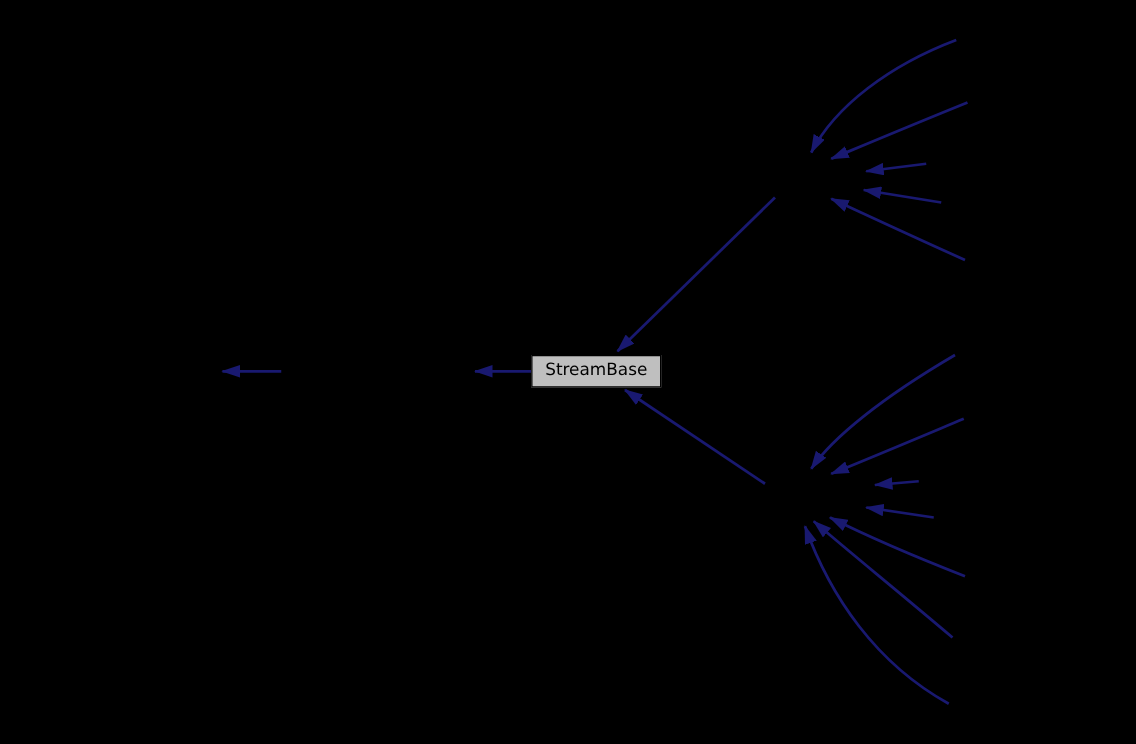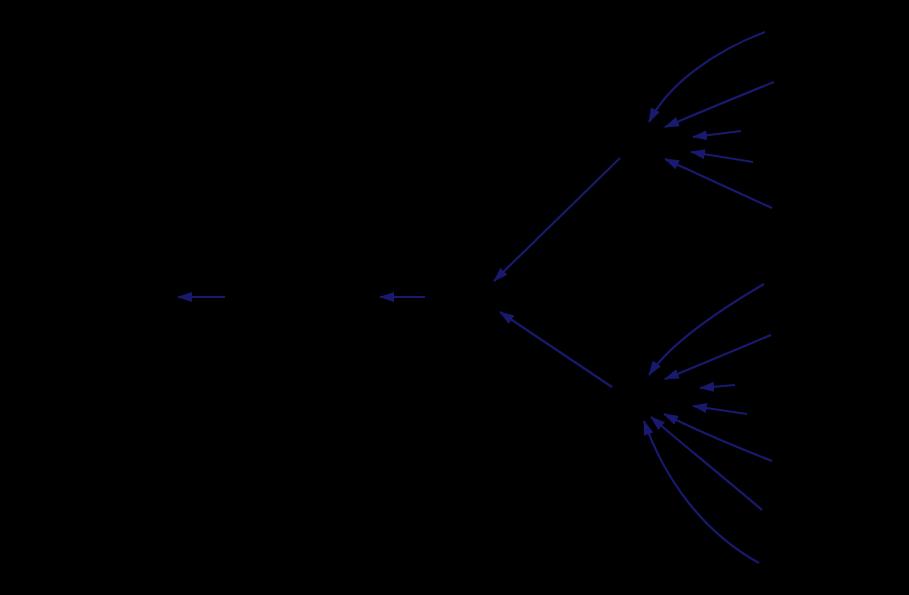--- a/index.html
+++ b/index.html
@@ -63,13 +63,16 @@
         <path d="M 764 284 C 706 318 666 350 649 375" class="edge" stroke="#191970" marker-end="url(#arrowhead)"></path>
         <path d="M 771 335 C 728 353 690 369 665 379" class="edge" stroke="#191970" marker-end="url(#arrowhead)"></path>
         <path d="M 735 385 L 700 388" class="edge" stroke="#191970" marker-end="url(#arrowhead)"></path>
         <path d="M 747 414 L 693 406" class="edge" stroke="#191970" marker-end="url(#arrowhead)"></path>
         <path d="M 772 461 C 726 443 690 427 664 414" class="edge" stroke="#191970" marker-end="url(#arrowhead)"></path>
         <path d="M 762 510 C 716 471 680 442 651 417" class="edge" stroke="#191970" marker-end="url(#arrowhead)"></path>
         <path d="M 759 563 C 701 531 664 477 644 421" class="edge" stroke="#191970" marker-end="url(#arrowhead)"></path>
       </g>
   </svg>
 
+  <div class="class-node" id="class-node" style="left: 425px; top: 284px; width: 104px; height: 26px; background: rgb(191, 191, 191); border-color: rgb(0, 0, 0); color: rgb(0, 0, 0);">
+    <span>StreamBase</span>
+  </div>
 </div>
 
 </body></html>

